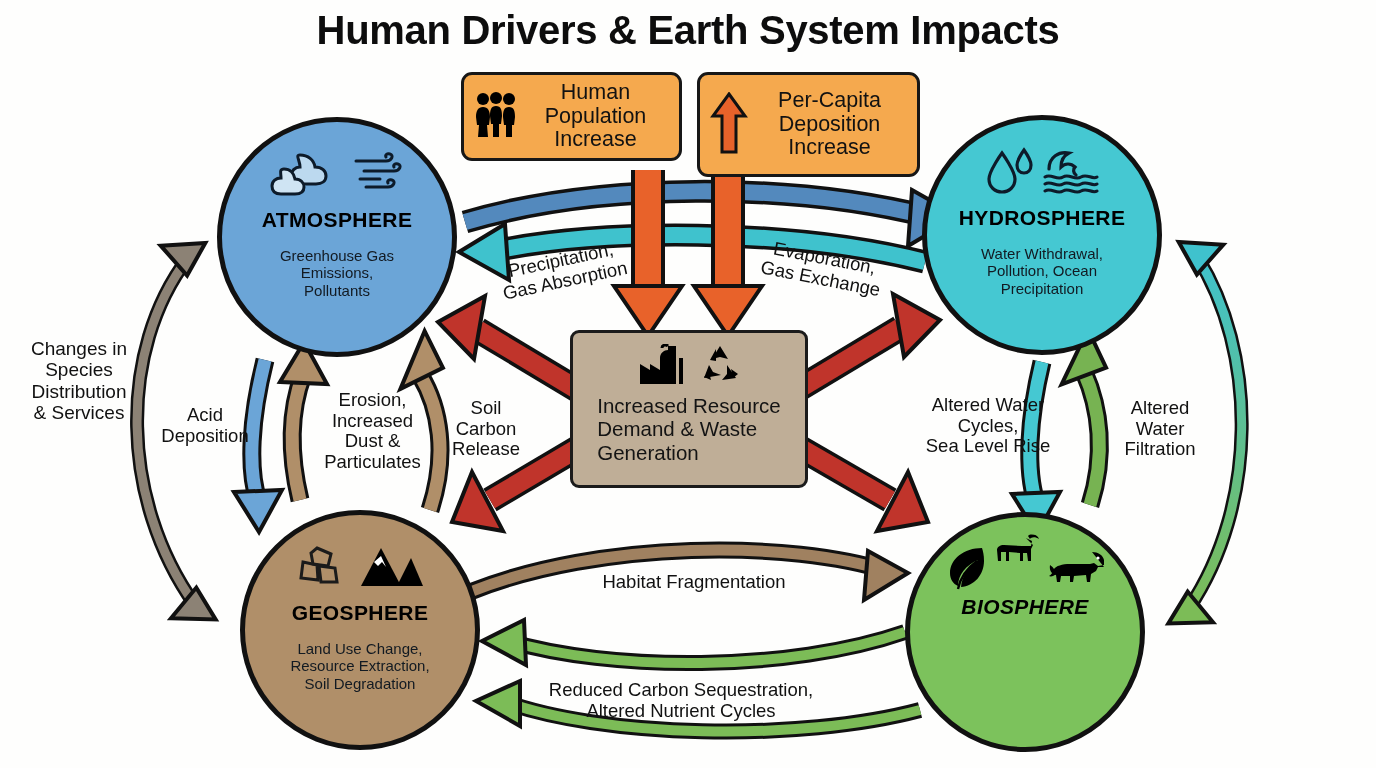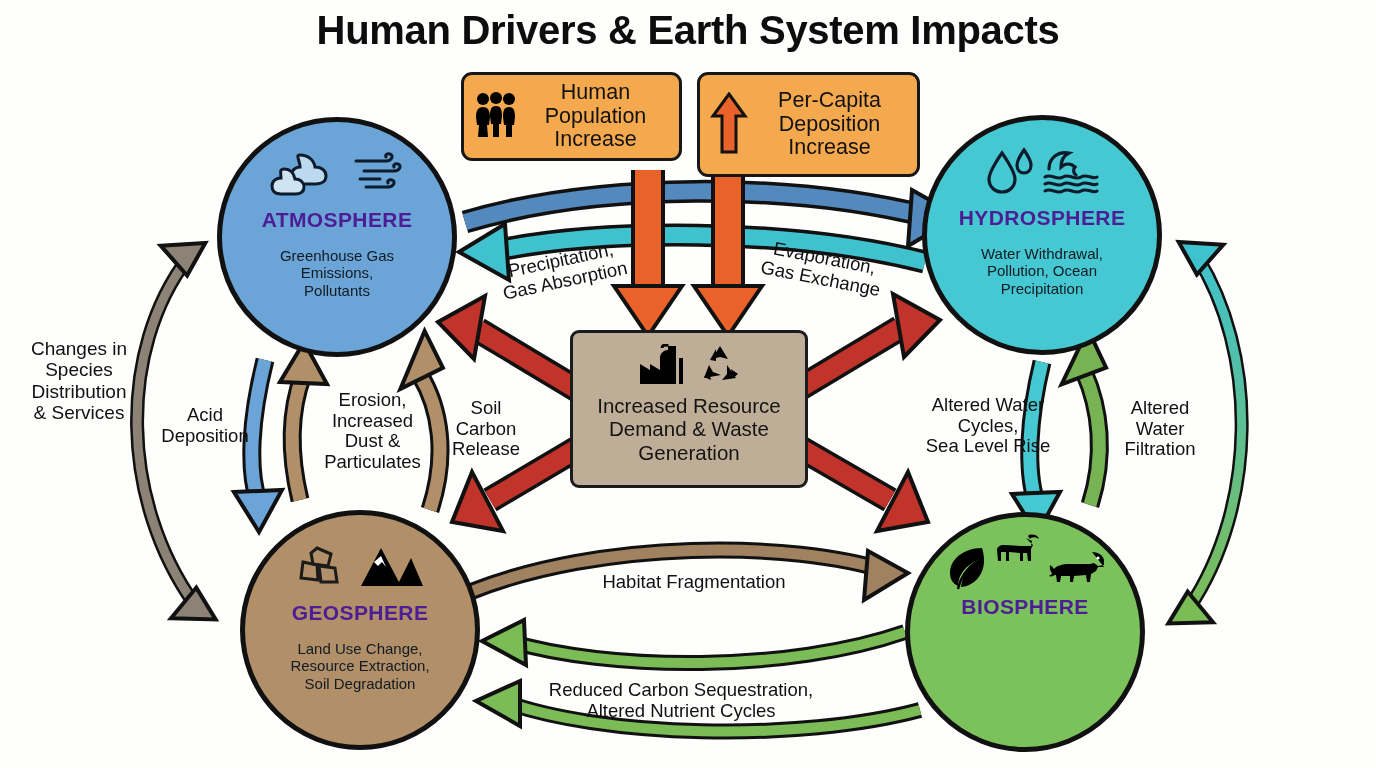--- a/index.html
+++ b/index.html
@@ -31,21 +31,21 @@
     align-items:center; justify-content:flex-start;
     padding-top:22px;
     text-align:center;
     z-index:6;
   }
   .sphere .icons{
     height:62px; display:flex; align-items:center;
     justify-content:center; gap:8px; margin-bottom:2px;
   }
   .sphere .sph-name{
-    font-size:21px; font-weight:bold; color:#4c1d95;
+    font-size:21px; font-weight:bold; color:#000000;
     letter-spacing:0.4px; line-height:1.1;
   }
   .sphere .sph-desc{
     font-size:15px; color:#121a22; line-height:1.16;
     margin-top:16px; padding:0 14px;
   }
   #atmosphere{ left:217px; top:117px; background:#6ba5d7; }
   #hydrosphere{ left:922px; top:115px; background:#45c8d2; }
   #geosphere{ left:240px; top:510px; background:#b08f69; }
   #biosphere{ left:905px; top:512px; background:#7cc25c; }
@@ -75,21 +75,21 @@
     border:3px solid #1b1b1b;
     border-radius:9px;
     display:flex; flex-direction:column; align-items:center;
     padding-top:8px;
     z-index:8;
   }
   #center-box .cicons{
     height:52px; display:flex; align-items:center; gap:14px;
   }
   #center-box .ctext{
-    font-size:20.5px; color:#141414; text-align:center;
+    font-size:20.5px; color:#141414; text-align:left;
     line-height:1.14; margin-top:1px;
   }
 
   
   .elabel{
     position:absolute;
     font-size:18.5px; color:#111;
     line-height:1.12; text-align:center;
     z-index:7;
   }
@@ -385,21 +385,21 @@
         </svg>
       </span>
       <span style="margin-top:16px;">
         <svg width="58" height="34" viewBox="0 0 58 34">
           <path d="M44 3 C50 3 55 6 56 11 L56 16 L50 17 L46 14 L42 15 L22 15 C14 15 8 17 6 20 C4 17 2 16 2 16 C1 22 4 25 8 26 L9 33 L12 33 L13 27 L22 27 L22 33 L25 33 L26 27 L38 26 L39 33 L42 33 L43 25 L48 22 L50 18 L56 18" fill="#000"></path>
           <path d="M7 20 C5 23 3 26 1 27 C3 28 6 27 8 25 Z" fill="#000"></path>
           <circle cx="50" cy="9" r="1.6" fill="#fff"></circle>
         </svg>
       </span>
     </span>
-    <span class="sph-name" style="margin-top:-2px;">BIOSPHERE</span>
+    <span class="sph-name" style="margin-top:-2px;font-style:italic;">BIOSPHERE</span>
   </div>
 
   <div class="elabel" id="lbl-climate">
     <span>Changes in</span><br>
     <span>Species</span><br>
     <span>Distribution</span><br>
     <span>&amp; Services</span><br>
     <span></span><br>
     <span></span>
   </div>

